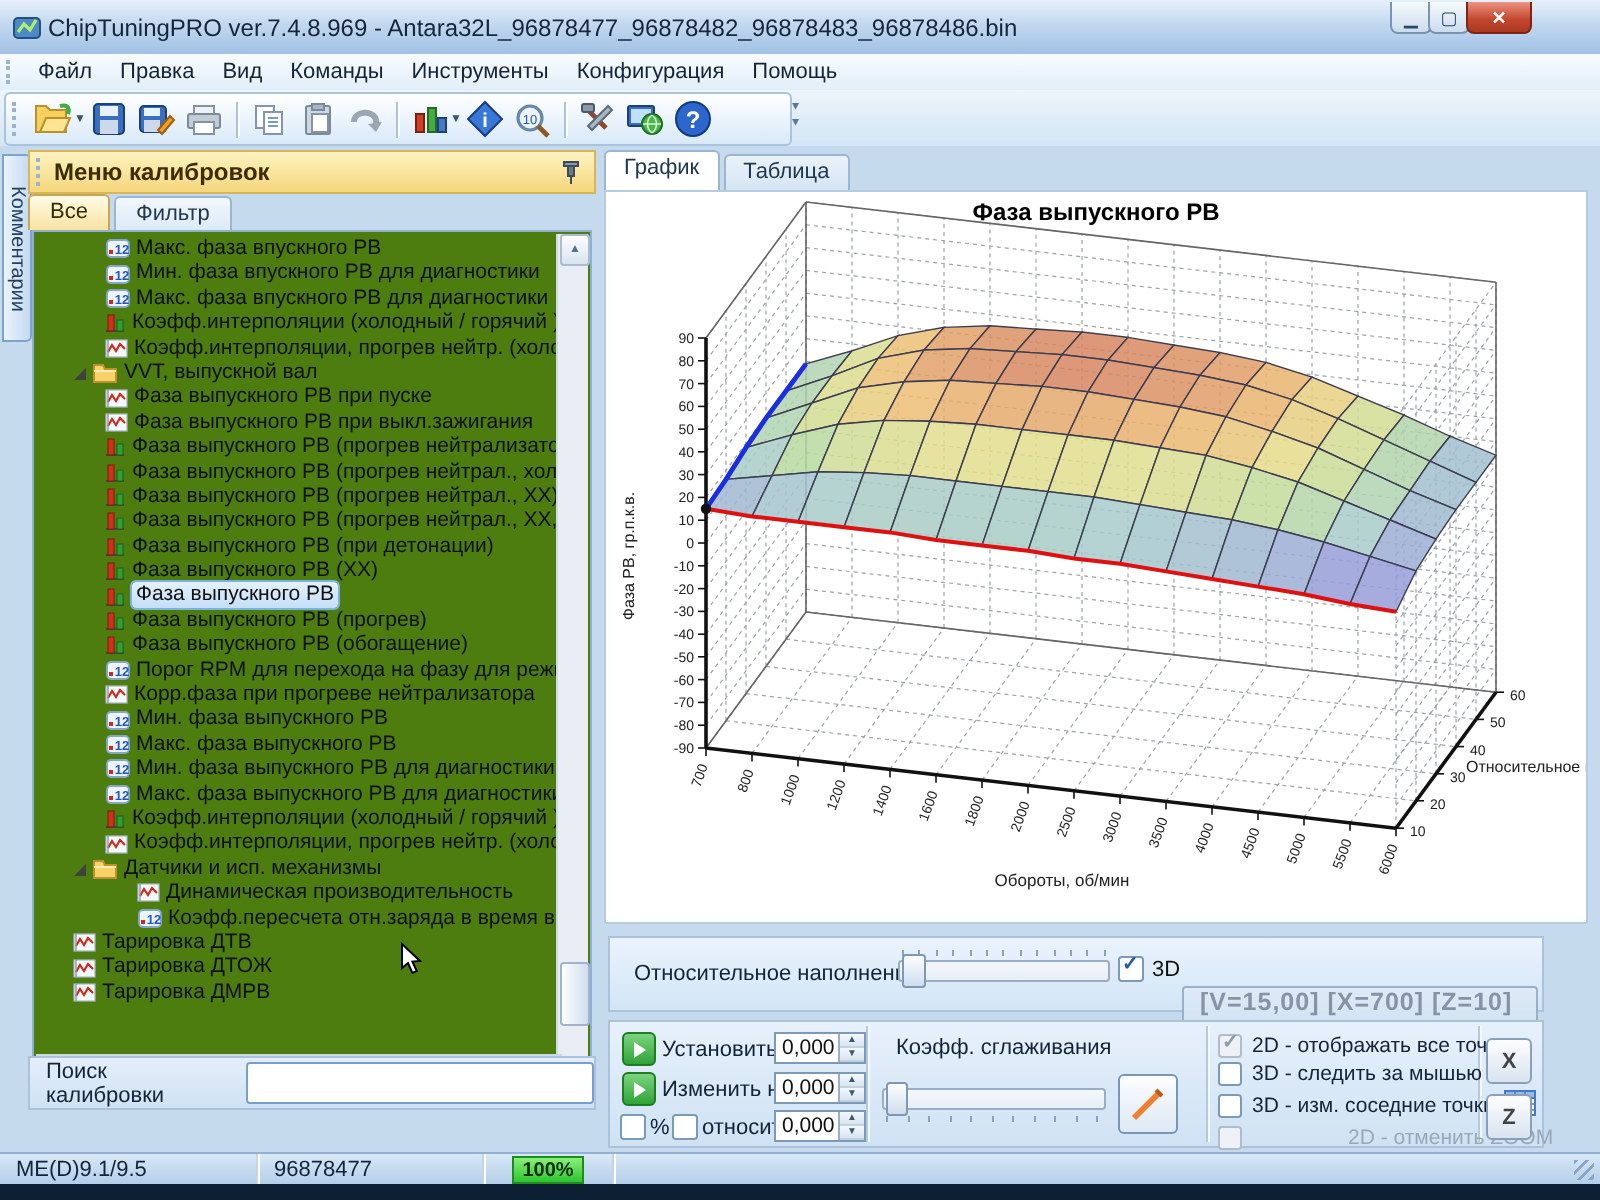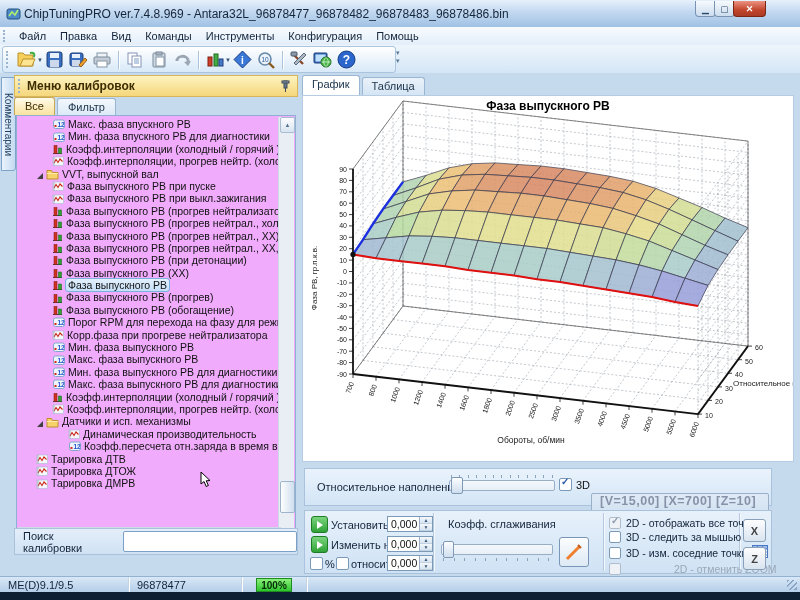--- a/index.html
+++ b/index.html
@@ -30,21 +30,21 @@
     background:linear-gradient(90deg,#eaf3fc,#c4daf0);display:flex;align-items:center;justify-content:center}
   .dock-tab span{writing-mode:vertical-rl;font-size:10px;color:#21405f}
   
   .lp-header{left:14px;top:75px;width:284px;height:22px;background:linear-gradient(#fdf3c0,#f5d77c);
     border:1px solid #d9b559;display:flex;align-items:center;box-sizing:border-box}
   .lp-header .cap{font-weight:bold;font-size:12px;color:#3c2d02}
   .cal-tabs{left:14px;top:97px;width:284px;height:18px;display:flex;align-items:flex-end}
   .ctab{height:16px;line-height:16px;padding:0 10px;border:1px solid #9ab6d2;border-bottom:none;
     border-radius:3px 3px 0 0;background:linear-gradient(#f2f7fc,#dceaf7);margin-right:2px;color:#20374e}
   .ctab.on{background:linear-gradient(#fffbe8,#f9e2a0);border-color:#c8a858;height:17px;color:#3a2c00}
-  .tree-box{left:16px;top:115px;width:280px;height:430px;background:#f0abfc;border:1px solid #8fb0d2;box-sizing:border-box;overflow:hidden}
+  .tree-box{left:16px;top:115px;width:280px;height:430px;background:#4d7c0f;border:1px solid #8fb0d2;box-sizing:border-box;overflow:hidden}
   .tree-rows{position:absolute;left:1px;top:2px;width:262px;height:412px;overflow:hidden}
   .trow{height:12.4px;line-height:12.4px;white-space:nowrap;display:flex;align-items:center;font-size:10.5px}
   .trow .lbl{margin-left:3px;overflow:hidden}
   .trow.sel .lbl{background:linear-gradient(#e3f1fd,#c5dff7);outline:1px solid #7cb2e2;padding:0 2px;border-radius:2px}
   .texp{width:8px;height:8px;margin-right:2px;flex:0 0 auto}
   .tico{flex:0 0 auto;display:inline-flex}
   
   .vscroll{right:1px;top:1px;width:15px;height:428px;background:#e9eef4;border-left:1px solid #cdd9e6}
   .sbtn{position:absolute;left:1px;width:13px;height:14px;background:linear-gradient(#fcfdfe,#d8e4f0);
     border:1px solid #aab fcc;border:1px solid #aabccf;border-radius:2px;font-size:6px;color:#51708e;
@@ -277,20 +277,30 @@
         </div>
         <div class="trow" style="padding-left: 34px;">
           <span class="tico">
             <svg width="13" height="10">
               <rect x="1.5" y="1" width="11" height="8.5" rx="2" fill="#eef4fc" stroke="#84a6ce"></rect>
               <rect x="2.5" y="6" width="2" height="2" fill="#d02818"></rect>
               <text x="9" y="8" text-anchor="middle" font-size="6.5" font-weight="bold" fill="#2255cc">12</text>
             </svg>
           </span>
           <span class="lbl">Мин. фаза впускного РВ для диагностики</span>
+        </div>
+        <div class="trow" style="padding-left: 34px;">
+          <span class="tico">
+            <svg width="13" height="10">
+              <rect x="1.5" y="1" width="11" height="8.5" rx="2" fill="#eef4fc" stroke="#84a6ce"></rect>
+              <rect x="2.5" y="6" width="2" height="2" fill="#d02818"></rect>
+              <text x="9" y="8" text-anchor="middle" font-size="6.5" font-weight="bold" fill="#2255cc">12</text>
+            </svg>
+          </span>
+          <span class="lbl">Макс. фаза впускного РВ для диагностики</span>
         </div>
         <div class="trow" style="padding-left: 34px;">
           <span class="tico">
             <svg width="11" height="10">
               <path d="M1 9.5 H10" stroke="#444"></path>
               <rect x="2" y="1.5" width="3" height="8" fill="#d03020" stroke="#801808" stroke-width=".5"></rect>
               <rect x="6.5" y="4" width="3" height="5.5" fill="#30a030" stroke="#186018" stroke-width=".5"></rect>
             </svg>
           </span>
           <span class="lbl">Коэфф.интерполяции (холодный / горячий )</span>

